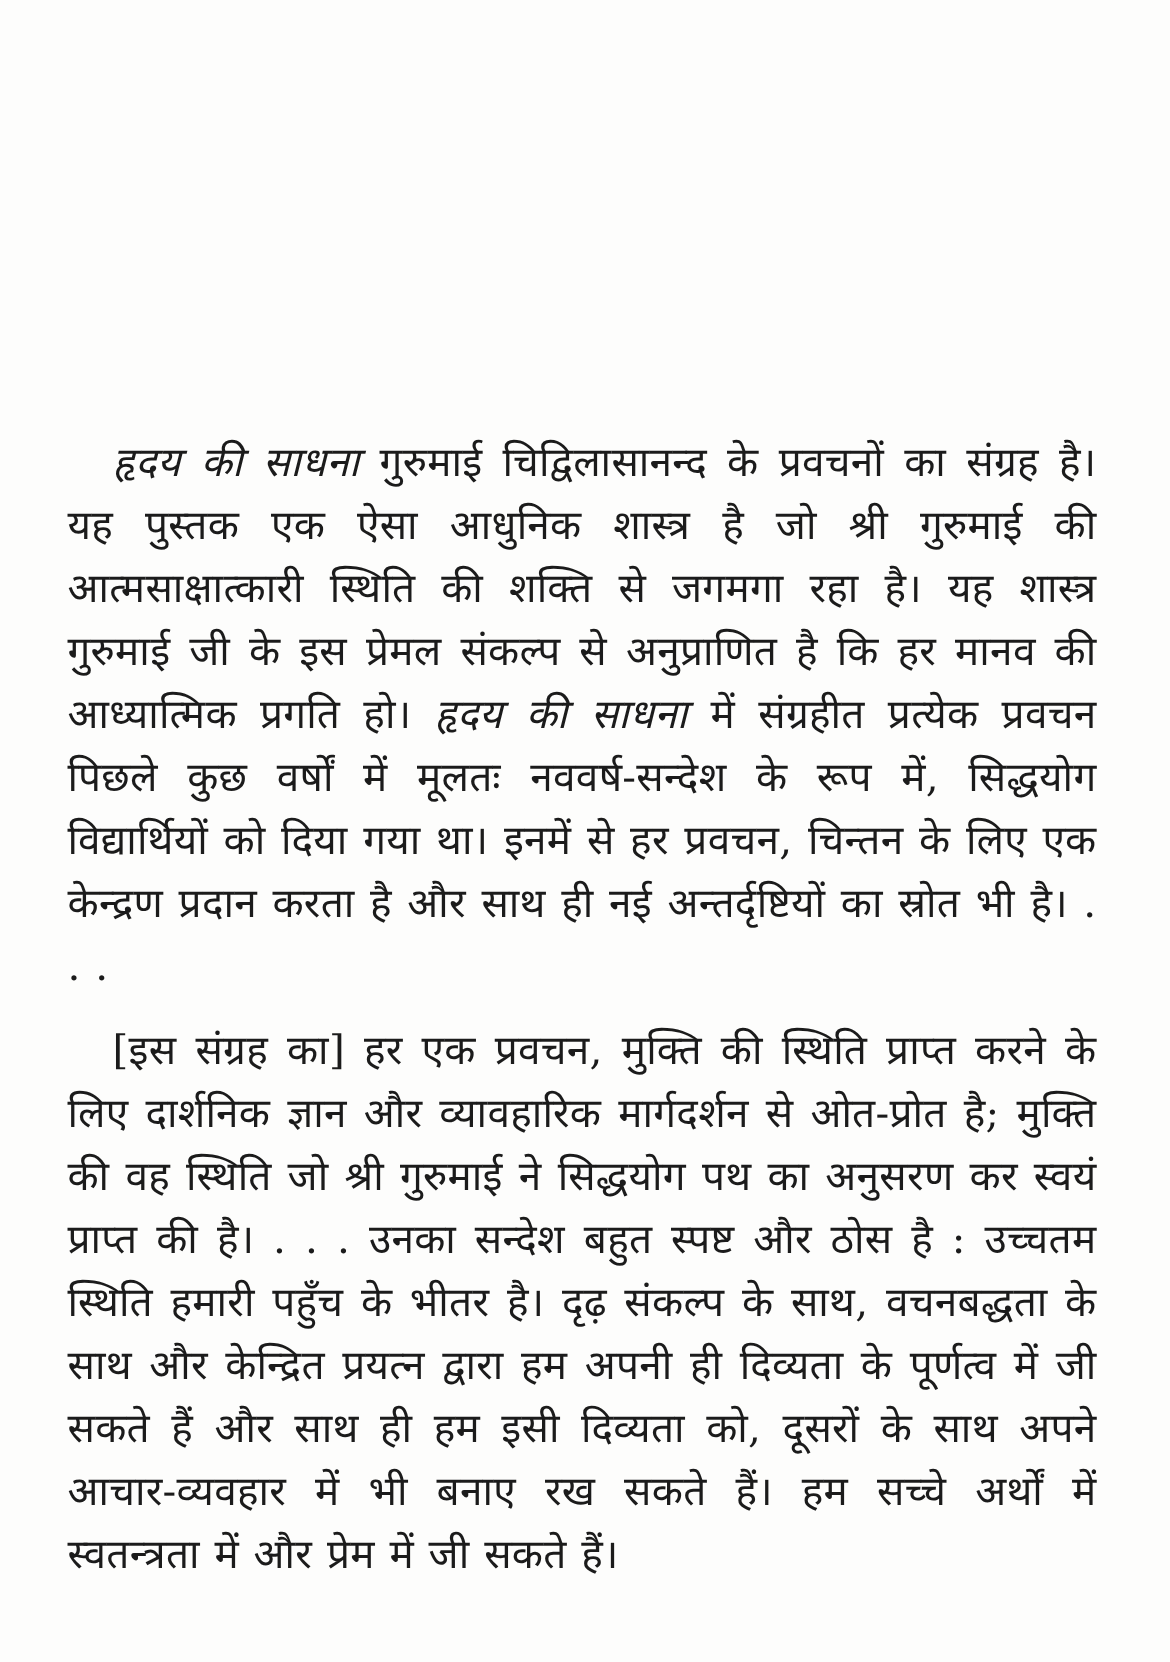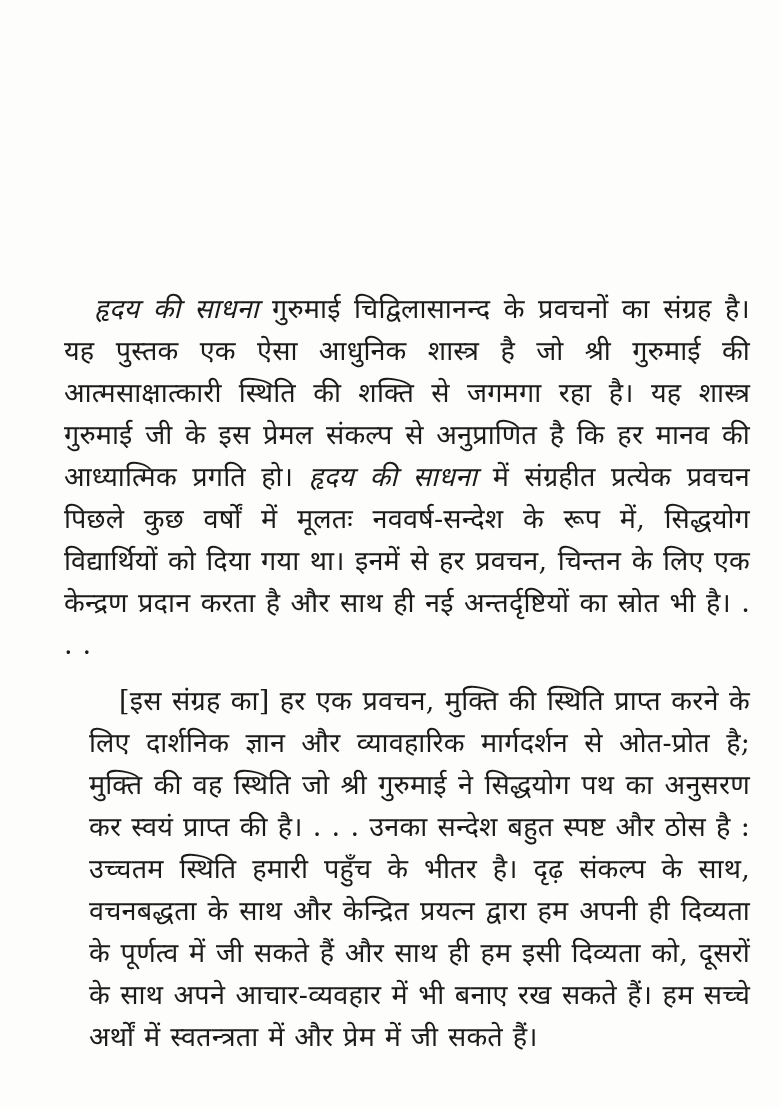--- a/index.html
+++ b/index.html
@@ -16,36 +16,35 @@
   .page {
     position: relative;
     width: 780px;
     height: 1108px;
     background: #fdfdfc;
     box-sizing: border-box;
   }
   .text-block {
     position: absolute;
     top: 288px;
-    left: 64px;
+    left: 45px;
     width: 686px;
     color: #1b1b1b;
   }
   .para {
     margin: 0 0 14px 0;
     font-size: 27px;
     line-height: 42px;
     text-align: justify;
     text-indent: 30px;
     letter-spacing: 0.2px;
     word-spacing: 1px;
   }
   .para:last-child {
     margin-bottom: 0;
-    margin-left: 25px;
   }
   .italic {
     font-style: italic;
   }
 </style>
 </head>
 <body>
 
 <div class="page">
   <div class="text-block">

